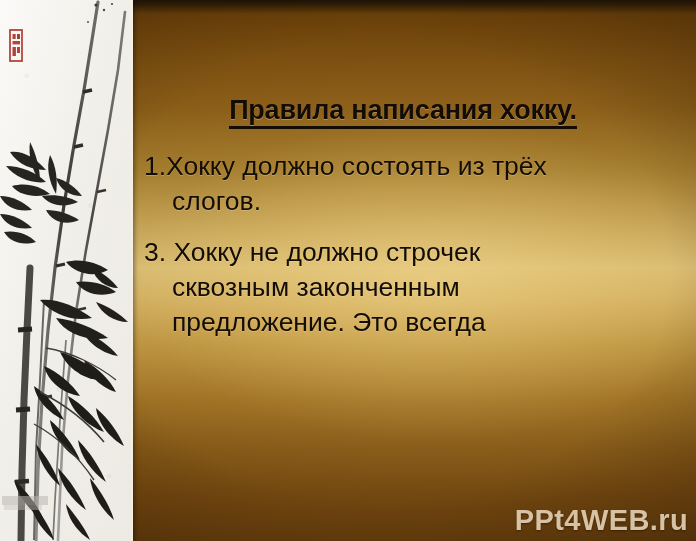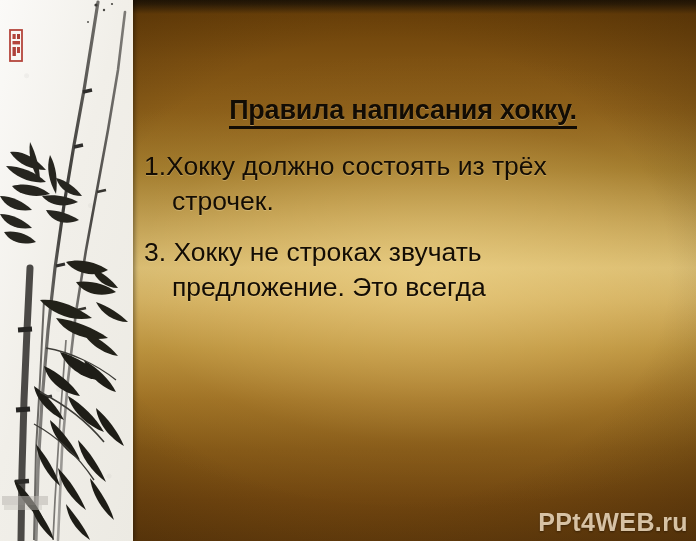--- a/index.html
+++ b/index.html
@@ -134,21 +134,21 @@
     text-shadow: 0 1px 0 rgba(255, 238, 196, 0.25);
   }
   .rule-line { display: block; }
   .rule-line.indent { padding-left: 28px; }
 
   
   .watermark {
     position: absolute;
     right: 8px;
     bottom: 4px;
-    font-size: 25px;
+    font-size: 29px;
     font-weight: bold;
     color: #dcc8ab;
     letter-spacing: 0.4px;
     text-shadow: 0 1px 2px rgba(30, 16, 2, 0.55);
     opacity: 0.96;
   }
 </style>
 </head>
 <body>
 
@@ -263,26 +263,27 @@
   <div class="content">
 
     <div class="title">
       <u>Правила написания хокку.</u>
     </div>
 
     <ul class="rules">
 
       <li class="rule">
         <span class="rule-line"><span>1.</span><span>Хокку должно состоять из трёх</span></span>
-        <span class="rule-line indent">строчек.</span>
+        <span class="rule-line indent">слогов.</span>
       </li>
 
 
       <li class="rule">
-        <span class="rule-line"><span>3.</span>&nbsp;<span>Хокку не строках звучать</span></span>
+        <span class="rule-line"><span>3.</span>&nbsp;<span>Хокку не должно строчек</span></span>
+        <span class="rule-line indent">сквозным законченным</span>
         <span class="rule-line indent">предложение. Это всегда</span>
       </li>
 
     </ul>
   </div>
 
   <div class="watermark">PPt4WEB.ru</div>
 
 </div>
 

